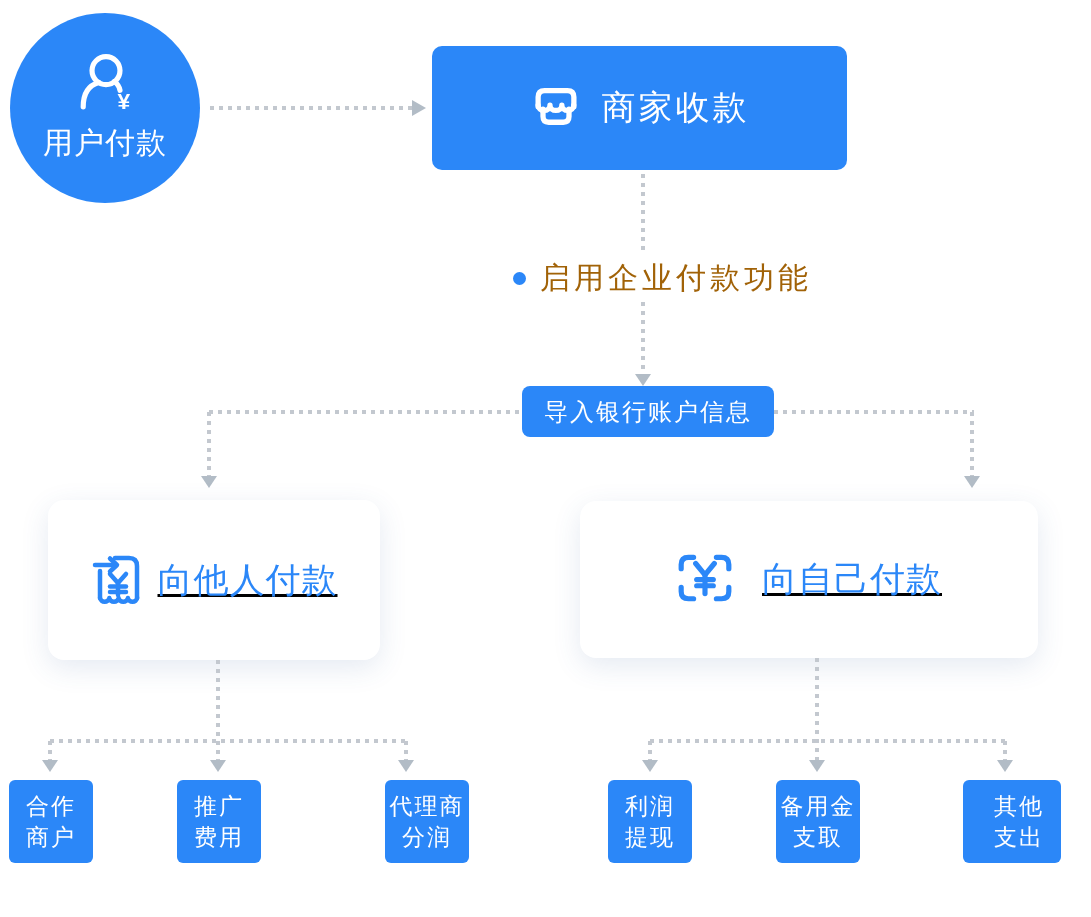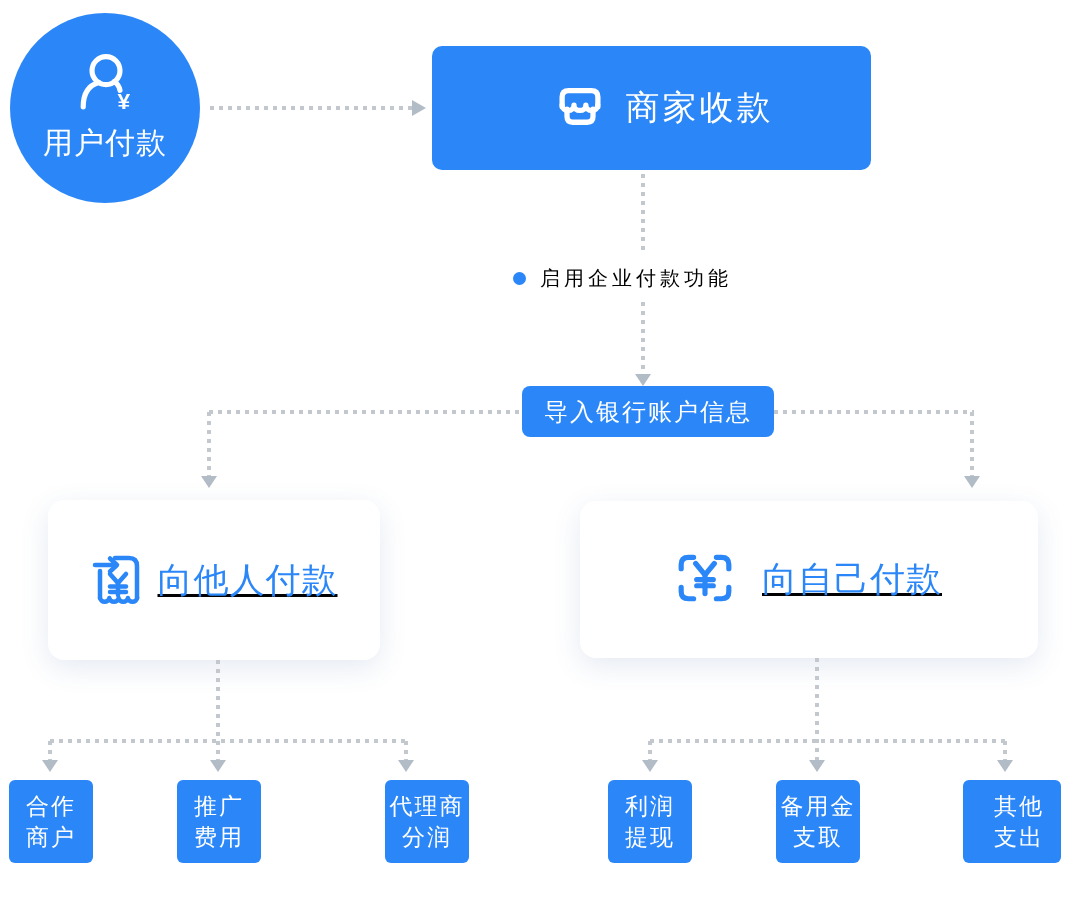--- a/index.html
+++ b/index.html
@@ -13,29 +13,29 @@
     border-radius:50%; background:var(--blue);
   }
   .circle-node .nicon { position:absolute; left:68px; top:40px; }
   .circle-node .nlbl {
     position:absolute; left:0; top:110px; width:100%; text-align:center;
     color:#fff; font-size:30px; font-weight:500; letter-spacing:1px;
   }
   .top-node {
     position:absolute; left:432px; top:46px; width:415px; height:124px;
     border-radius:10px; background:var(--blue);
-    display:flex; align-items:center; justify-content:center; gap:20px;padding-left:24px;
+    display:flex; align-items:center; justify-content:center; gap:20px;
   }
   .top-node .nlbl { color:#fff; font-size:34px; font-weight:500; letter-spacing:3px; }
   .note-row {
     position:absolute; left:513px; top:265px; height:26px;
     display:flex; align-items:center; gap:14px;
   }
   .note-row .ndot { width:13px; height:13px; border-radius:50%; background:var(--blue); }
-  .note-row .ntxt { font-size:20px; color:#000000; letter-spacing:4px; white-space:nowrap; }
+  .note-row .ntxt { font-size:30px; color:#a16207; letter-spacing:4px; white-space:nowrap; }
   .import-node {
     position:absolute; left:522px; top:386px; width:252px; height:51px;
     background:var(--blue); border-radius:8px;
     display:flex; align-items:center; justify-content:center;
     color:#fff; font-size:24px; font-weight:400; letter-spacing:2px;
   }
   .card {
     position:absolute; background:#fff; border-radius:16px;
     box-shadow:0 8px 28px rgba(52,92,158,0.13);
     display:flex; align-items:center; justify-content:center;text-decoration:underline;

